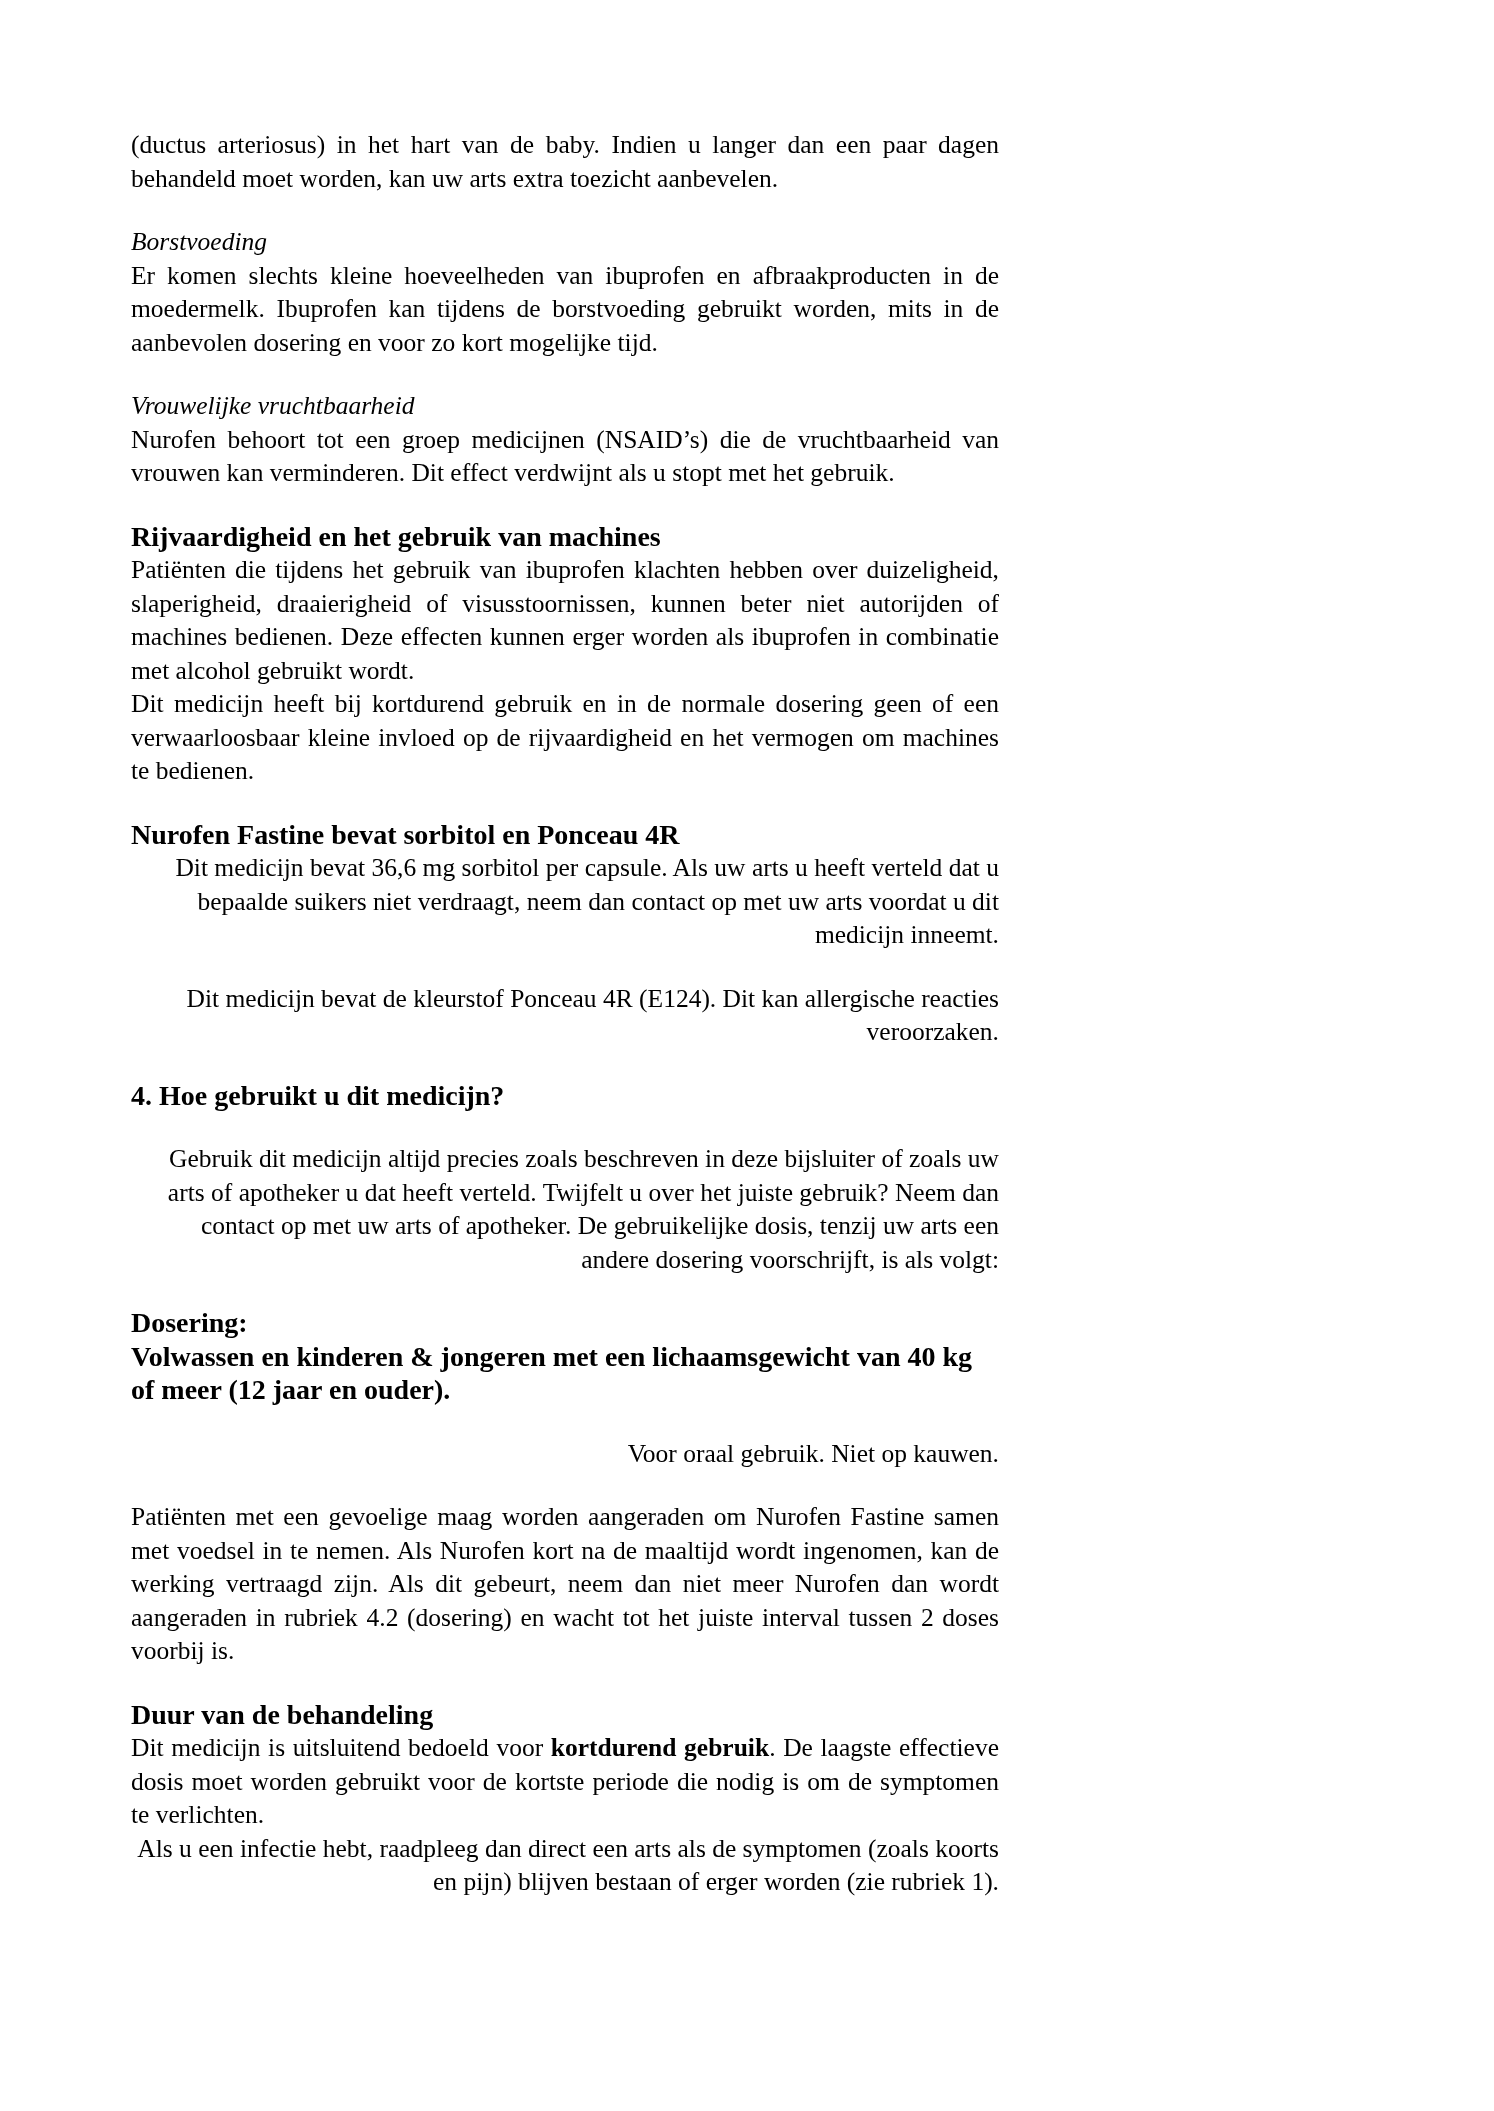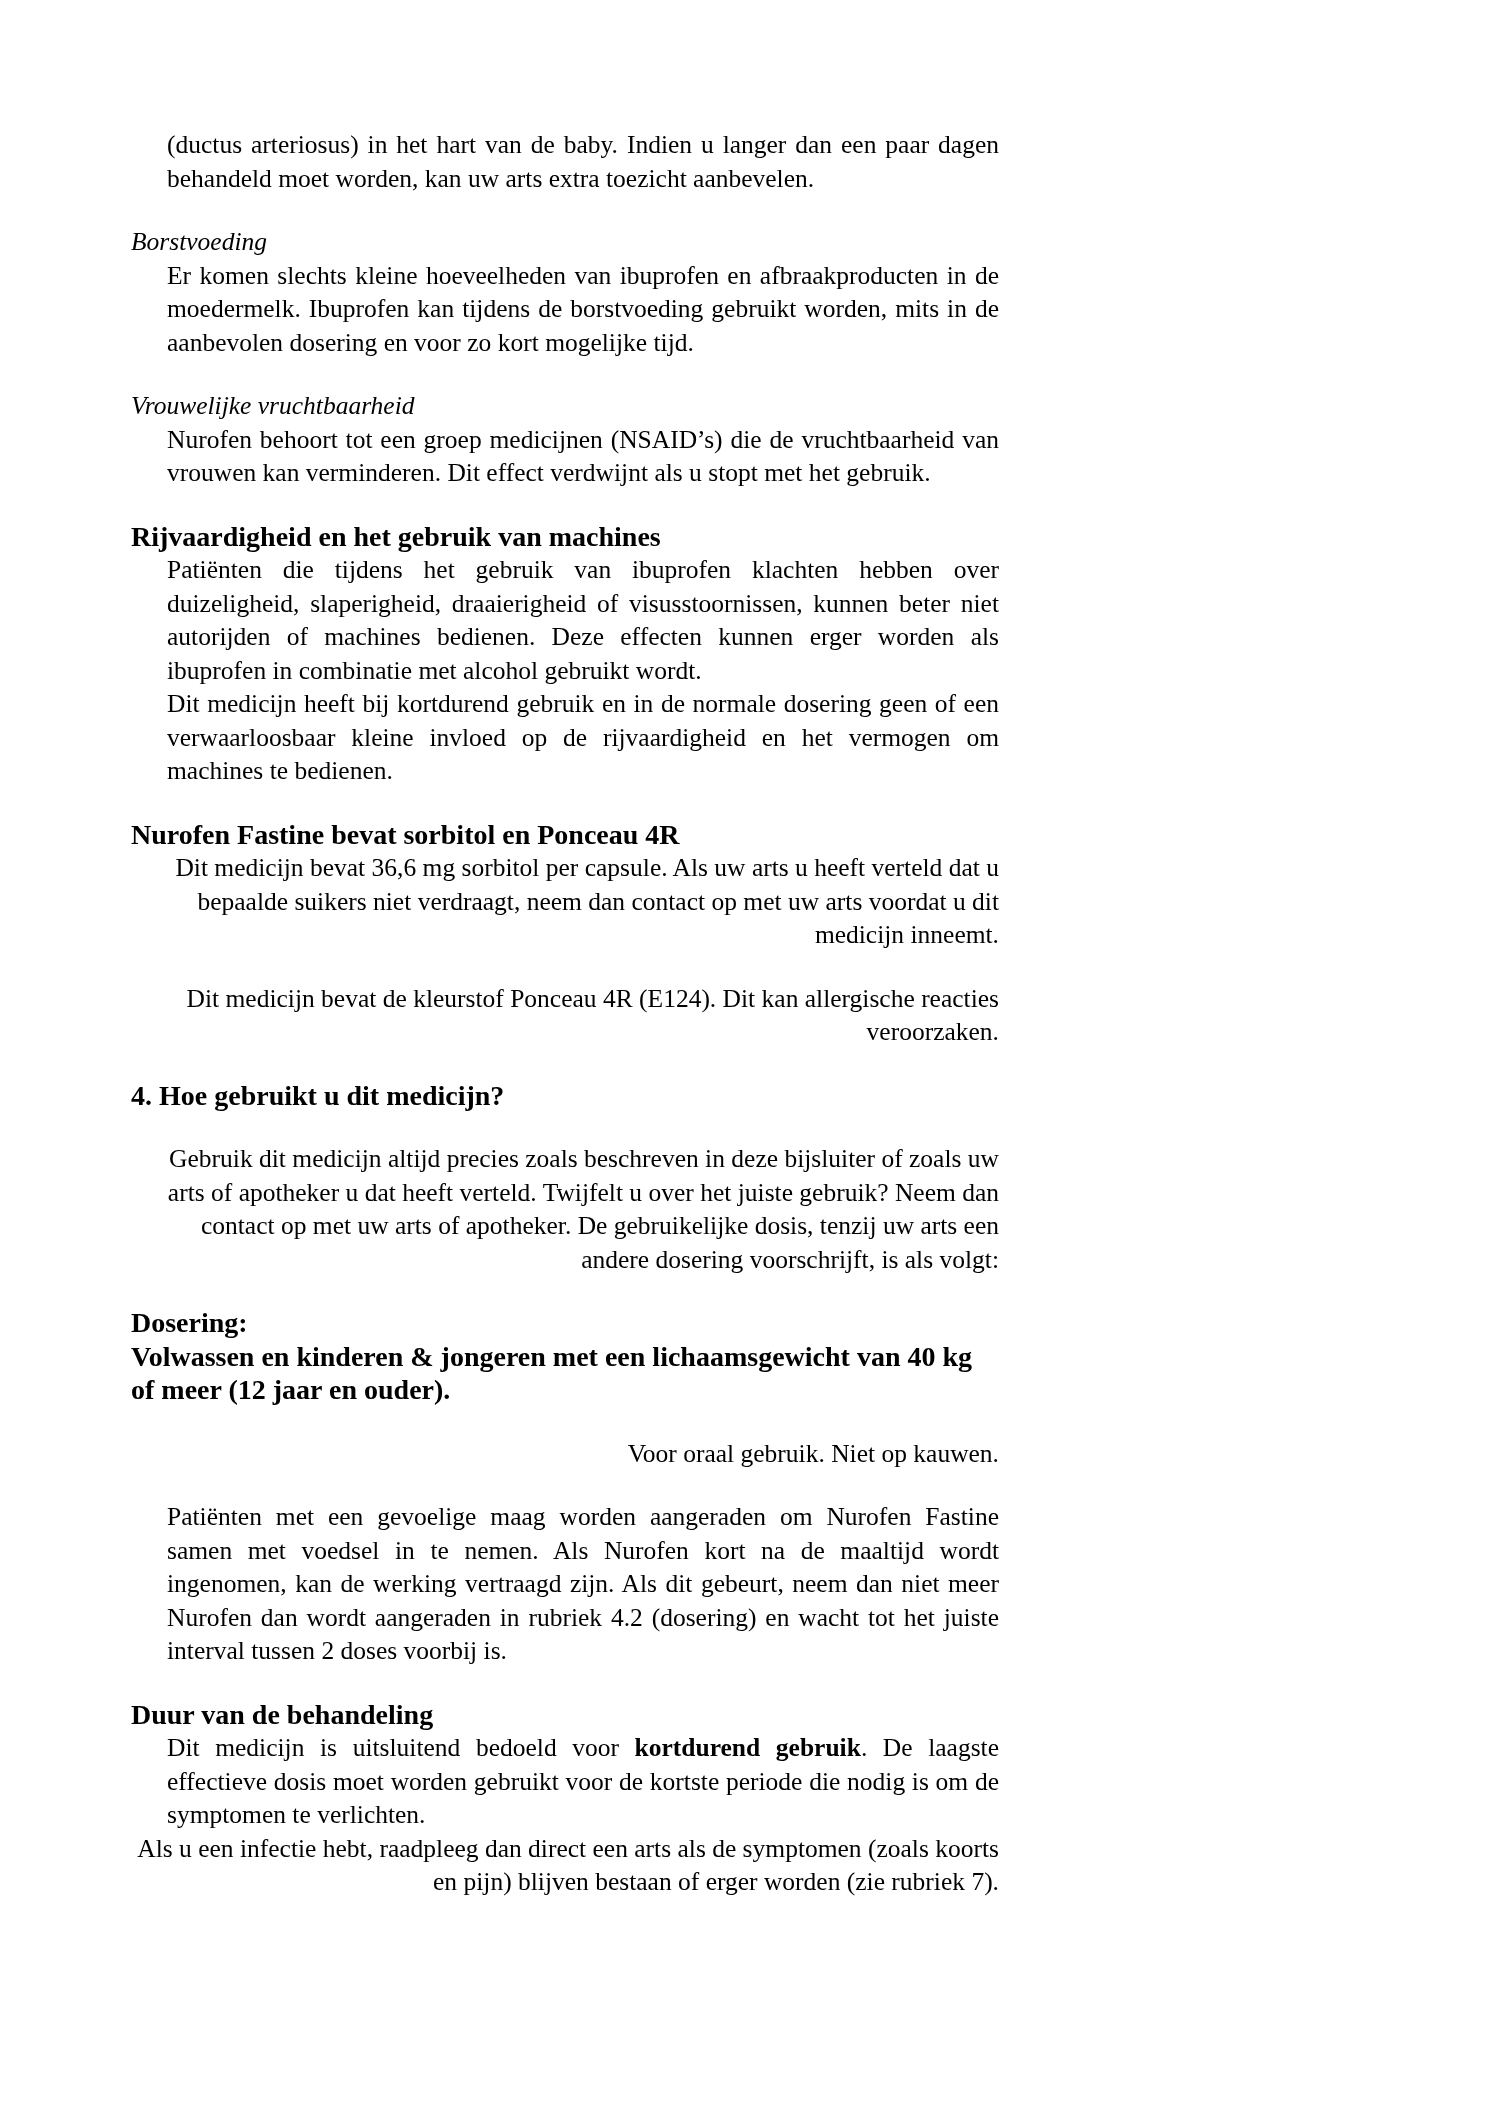--- a/index.html
+++ b/index.html
@@ -27,21 +27,20 @@
     margin: 0;
     font-size: 25.5px;
     line-height: 33.5px;
     text-align: justify;
     text-justify: inter-word;
     -webkit-hyphens: none;
     hyphens: none;
   }
   p.flow {
     text-align: justify;
-    margin-left: 36px;
   }
   p.nojust {
     text-align: right;
   }
   .b {
     font-weight: bold;
   }
   .head-it {
     font-style: italic;
     font-size: 25.5px;
@@ -107,18 +106,18 @@
     <p class="nojust">Voor oraal gebruik. Niet op kauwen.</p>
 
     <div class="gap-md"></div>
 
     <p class="flow">Patiënten met een gevoelige maag worden aangeraden om Nurofen Fastine samen met voedsel in te nemen. Als Nurofen kort na de maaltijd wordt ingenomen, kan de werking vertraagd zijn. Als dit gebeurt, neem dan niet meer Nurofen dan wordt aangeraden in rubriek 4.2 (dosering) en wacht tot het juiste interval tussen 2 doses voorbij is.</p>
 
     <div class="gap-md"></div>
 
     <div class="head-b">Duur van de behandeling</div>
     <p class="flow"><span>Dit medicijn is uitsluitend bedoeld voor </span><span class="b">kortdurend gebruik</span><span>. De laagste effectieve dosis moet worden gebruikt voor de kortste periode die nodig is om de symptomen te verlichten.</span></p>
-    <p class="nojust">Als u een infectie hebt, raadpleeg dan direct een arts als de symptomen (zoals koorts en pijn) blijven bestaan of erger worden (zie rubriek 7).</p>
+    <p class="nojust">Als u een infectie hebt, raadpleeg dan direct een arts als de symptomen (zoals koorts en pijn) blijven bestaan of erger worden (zie rubriek 1).</p>
 
     <div class="gap-md"></div>
 
   </div>
 </div>
 
 </body></html>

